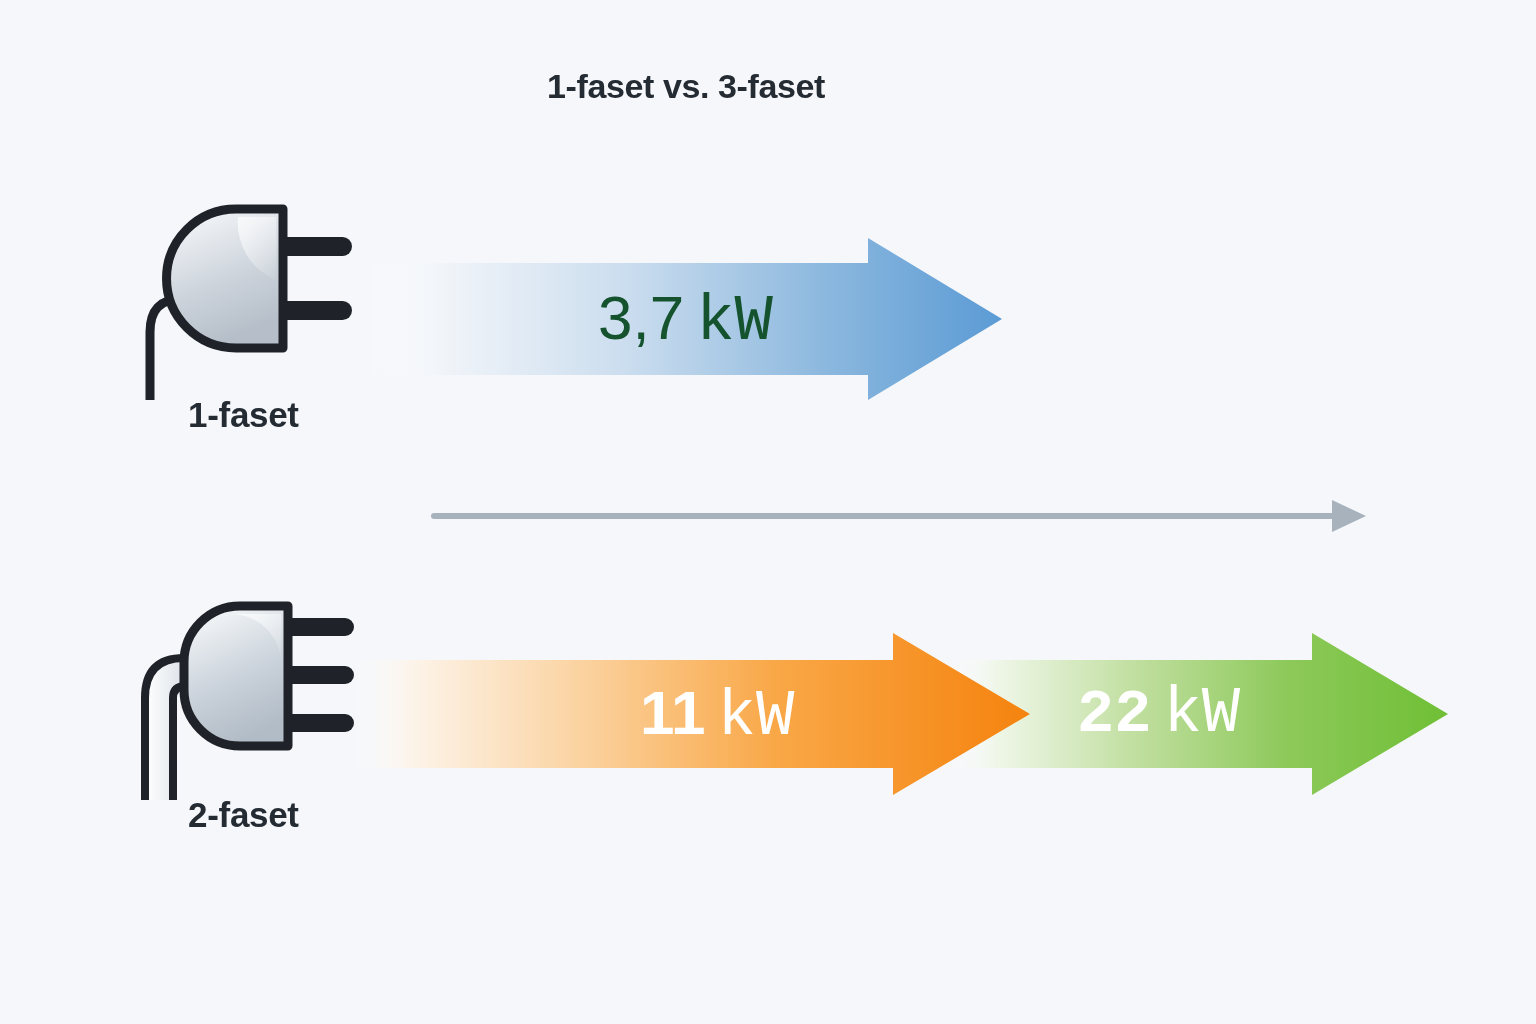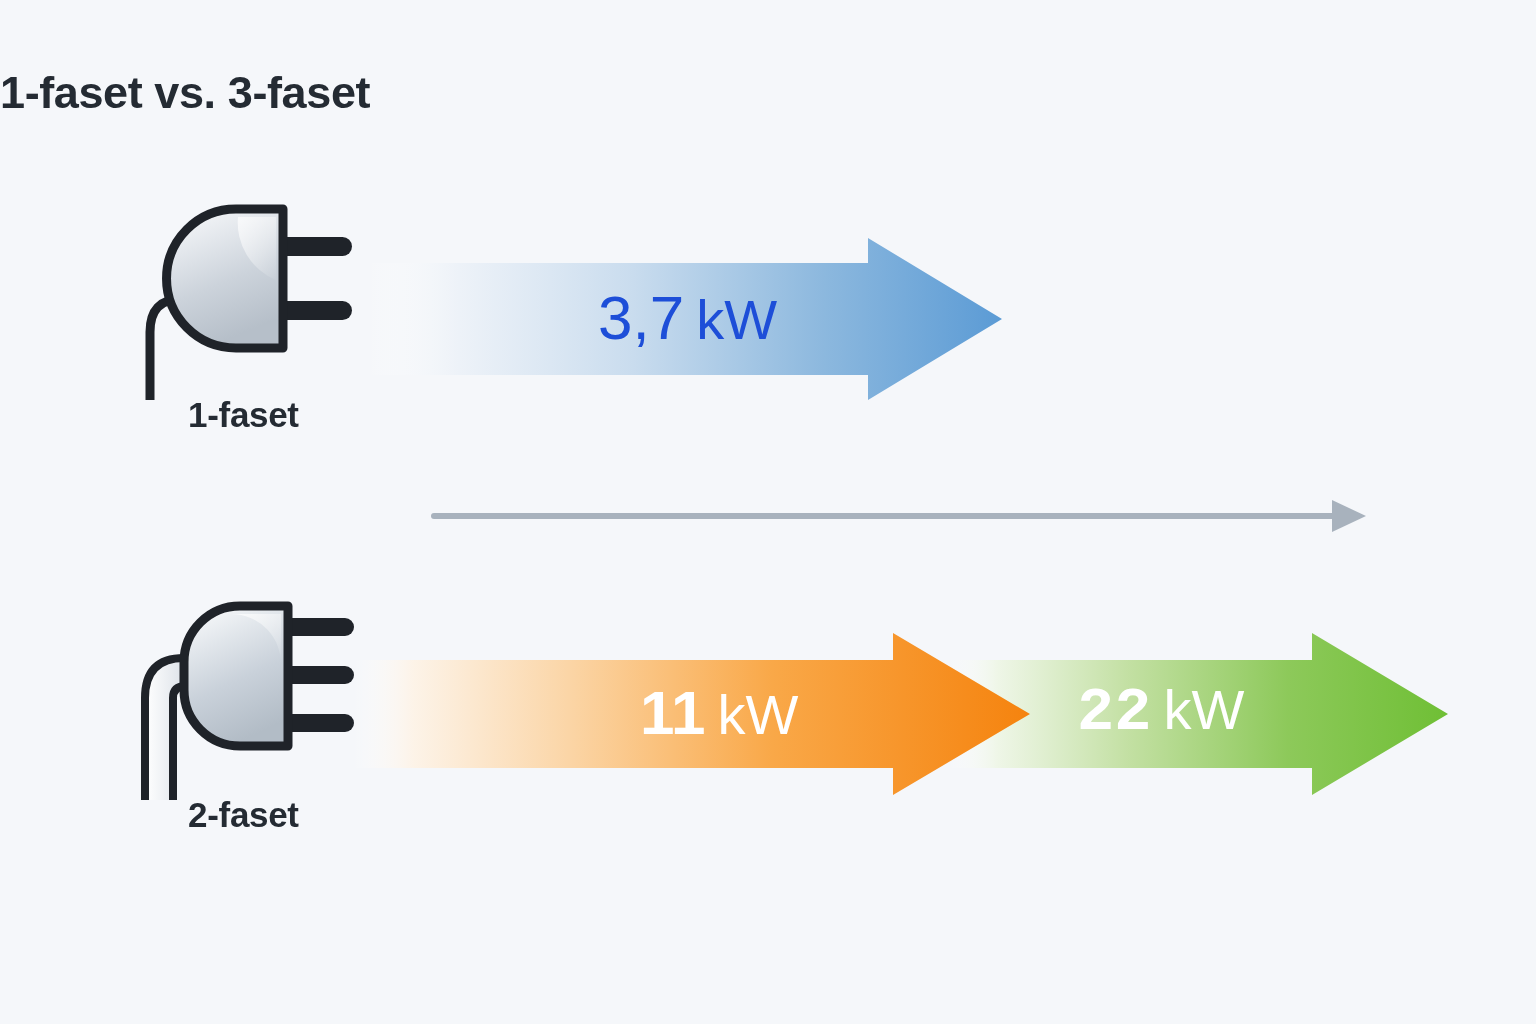--- a/index.html
+++ b/index.html
@@ -22,22 +22,22 @@
     width: 1536px;
     height: 1024px;
   }
 
   
   .title {
     position: absolute;
     top: 68px;
     left: 0;
     width: 1372px;
-    text-align: left;
-    font-size: 45px;
+    text-align: center;
+    font-size: 34px;
     font-weight: bold;
     letter-spacing: -0.4px;
     color: #242b33;
     line-height: 1.1;
   }
 
   
   .row {
     position: absolute;
     left: 0;
@@ -86,28 +86,29 @@
     align-items: baseline;
     gap: 12px;
     white-space: nowrap;
     pointer-events: none;
   }
   .arrow-label .val {
     font-size: 62px;
     line-height: 1;
   }
   .arrow-label .unit {
-    font-size: 56px;
+    font-size: 64px;
     line-height: 1;
+    font-family: Liberation Mono, monospace;
   }
 
   .label-blue {
     left: 598px;
     top: 287px;
-    color: #1d4ed8;
+    color: #14532d;
   }
   .label-blue .val { font-weight: normal; }
   .label-blue .unit { font-weight: normal; }
 
   .label-orange {
     left: 640px;
     top: 682px;
     color: #ffffff;
   }
   .label-orange .val { font-weight: bold; }

